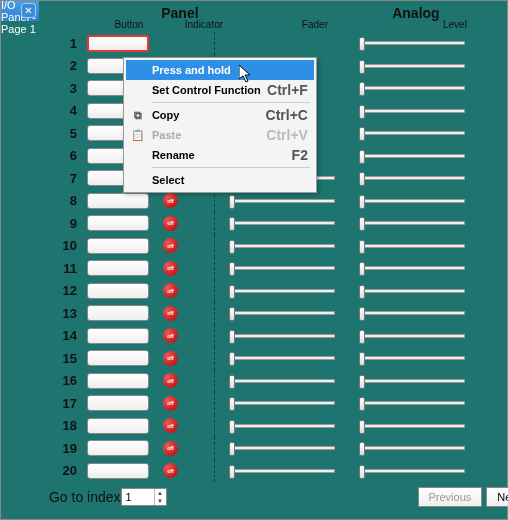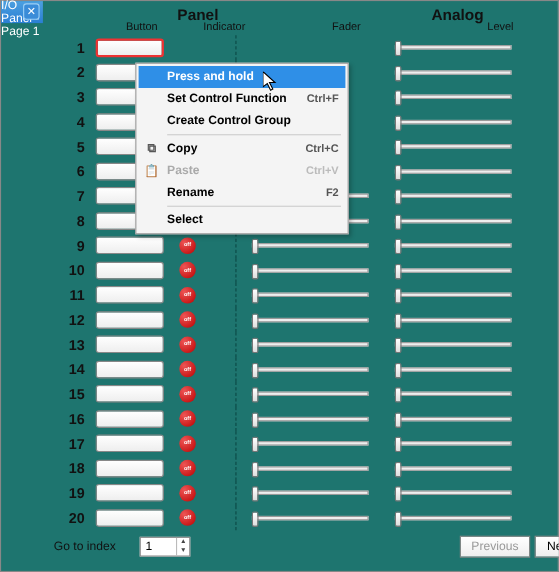--- a/index.html
+++ b/index.html
@@ -128,21 +128,21 @@
     background: linear-gradient(#fff,#ddd);
     border: 1px solid #777;
     border-radius: 2px;
   }
   .footer {
     display: flex;
     align-items: center;
     height: 26px;
     margin-top: 2px;
   }
-  .footer .golbl { font-size: 11px; color: #111; margin-right: 22px; }
+  .footer .golbl { font-size: 14px; color: #111; margin-right: 0; }
   .spinner {
     width: 46px; height: 18px;
     background: #fff;
     border: 1px solid #888;
     display: flex;
     align-items: center;
     font-size: 11px;
     padding-left: 4px;
     position: relative;
   }
@@ -195,21 +195,21 @@
     padding: 0 6px 0 26px;
     position: relative;
   }
   .ctxmenu .item.hl {
     background: #2f8fe7;
     color: #fff;
   }
   .ctxmenu .item .shortcut {
     margin-left: auto;
     color: #555;
-    font-size: 10px;
+    font-size: 14px;
   }
   .ctxmenu .item.disabled { color: #aaa; }
   .ctxmenu .item.disabled .shortcut { color: #bbb; }
   .ctxmenu .sep {
     height: 1px;
     background: #ccc;
     margin: 2px 4px 2px 26px;
   }
   .ctxmenu .iconslot {
     position: absolute;
@@ -501,23 +501,20 @@
     </div>
 
     <div class="ctxmenu" id="ctxmenu">
         <div class="item hl">
           <span>Press and hold</span>
         </div>
         <div class="item">
           <span>Set Control Function</span>
           <span class="shortcut">Ctrl+F</span>
         </div>
-        <div class="item">
-          <span>Create Control Group</span>
-        </div>
         <div class="sep"></div>
         <div class="item">
           <span class="iconslot">⧉</span>
           <span>Copy</span>
           <span class="shortcut">Ctrl+C</span>
         </div>
         <div class="item disabled">
           <span class="iconslot">📋</span>
           <span>Paste</span>
           <span class="shortcut">Ctrl+V</span>

